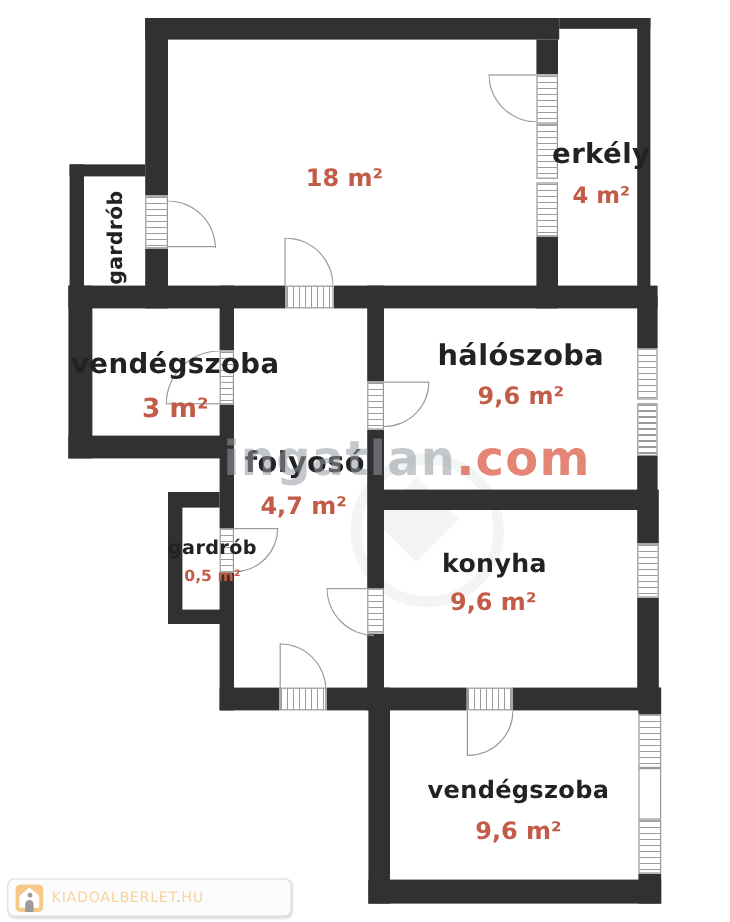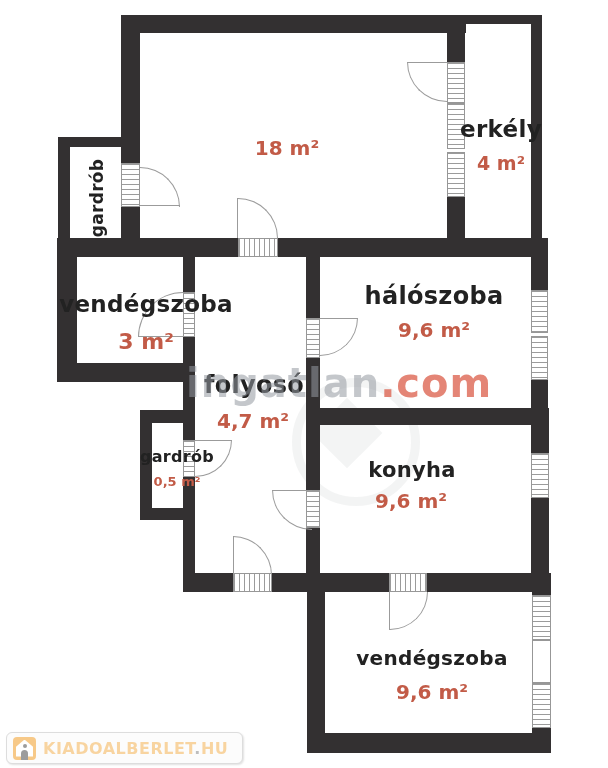--- a/index.html
+++ b/index.html
@@ -24,21 +24,21 @@
   #wm .g{color:rgba(148,153,160,0.55);}
   #wm .c{color:rgba(221,99,80,0.78);}
   #wm-glyph{position:absolute;left:292px;top:378px;width:110px;height:110px;border:9px solid rgba(140,145,152,0.10);border-radius:50%;}
   #wm-needle{position:absolute;left:322px;top:408px;width:50px;height:50px;background:rgba(140,145,152,0.10);transform:rotate(45deg);}
   
   #logo{position:absolute;left:6px;top:732px;width:237px;height:32px;background:#fcfcfc;border:1px solid #ddd;border-radius:6px;box-shadow:1px 1px 2px rgba(0,0,0,0.12);display:flex;align-items:center;padding:0 6px;box-sizing:border-box;}
   #logo .house{position:relative;width:23px;height:23px;background:rgba(242,158,40,0.55);border-radius:4px;flex:0 0 auto;}
   #logo .gable{position:absolute;left:3px;top:3px;width:17px;height:17px;background:#fff;clip-path:polygon(50% 0,100% 42%,100% 100%,0 100%,0 42%);}
   #logo .dot{position:absolute;left:9.5px;top:7px;width:4px;height:4px;border-radius:50%;background:#9c9c9c;}
   #logo .door{position:absolute;left:8px;top:13px;width:7px;height:10px;background:#9c9c9c;border-radius:4px 4px 0 0;}
-  #logo .txt{margin-left:7px;font-size:16px;font-weight:bold;letter-spacing:.5px;color:rgba(244,164,48,0.45);white-space:nowrap;}
+  #logo .txt{margin-left:7px;font-size:12px;font-weight:normal;letter-spacing:.5px;color:rgba(244,164,48,0.45);white-space:nowrap;}
   #logo .sep{color:#bdbdbd;}
 </style>
 </head>
 <body>
 
 <div id="plan">
 
   <div id="wm-glyph"></div>
   <div id="wm-needle"></div>
 

